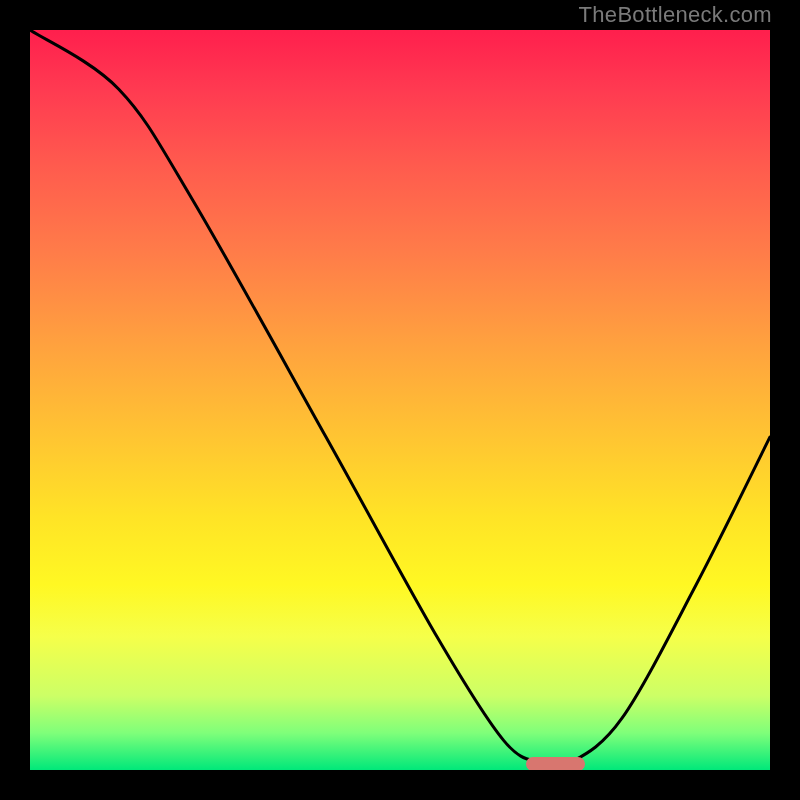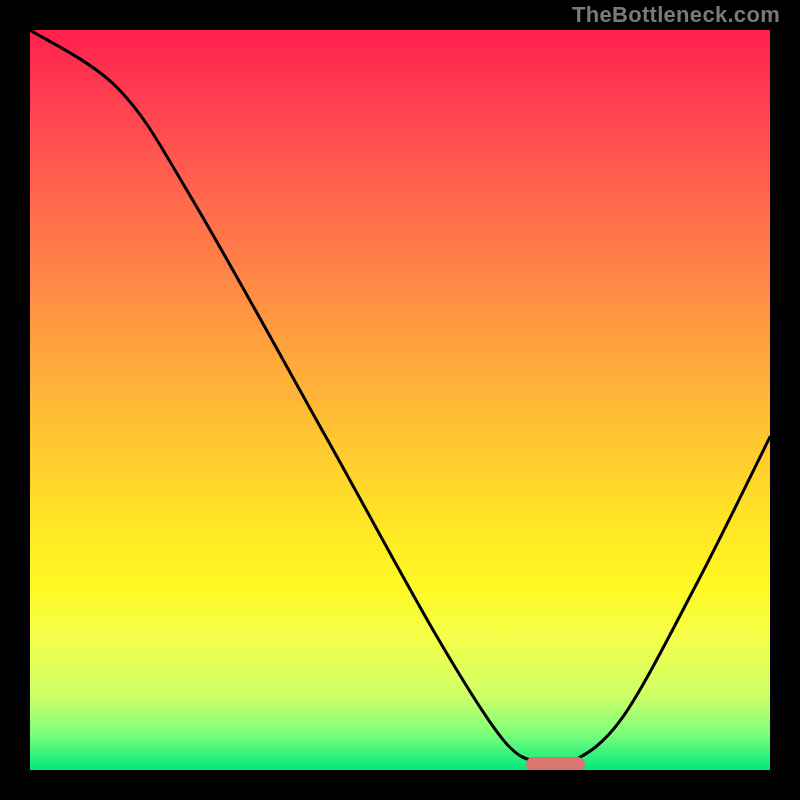--- a/index.html
+++ b/index.html
@@ -13,24 +13,24 @@
   }
   .frame {
     position: relative;
     width: 800px;
     height: 800px;
     background: #000;
   }
   .watermark {
     position: absolute;
     top: 2px;
-    right: 20px;
+    right: 28px;
     color: #7a7a7a;
     font-size: 22px;
-    font-weight: 700;
+    font-weight: 400;
     letter-spacing: 0.3px;
   }
   .plot {
     position: absolute;
     left: 30px;
     top: 30px;
     width: 740px;
     height: 740px;
     overflow: hidden;
   }

